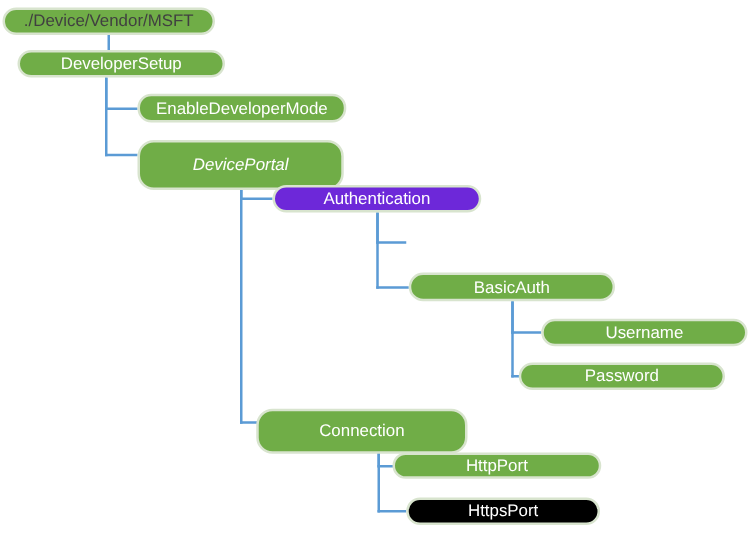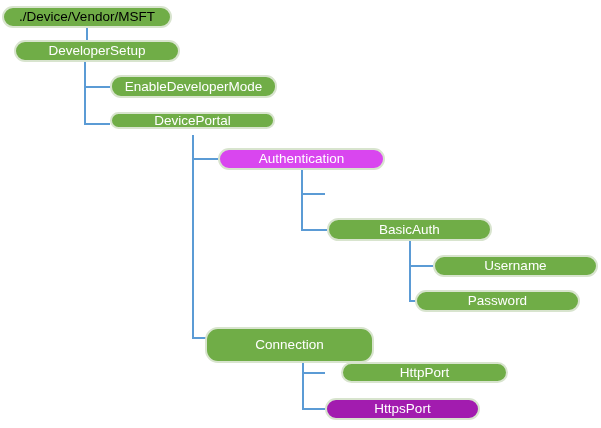--- a/index.html
+++ b/index.html
@@ -52,46 +52,46 @@
     <div class="connector-seg" style="left: 409px; top: 241px; width: 2px; height: 26px; background: rgb(91, 155, 213);"></div>
     <div class="connector-seg" style="left: 409px; top: 265px; width: 24px; height: 2px; background: rgb(91, 155, 213);"></div>
     <div class="connector-seg" style="left: 409px; top: 241px; width: 2px; height: 61px; background: rgb(91, 155, 213);"></div>
     <div class="connector-seg" style="left: 409px; top: 300px; width: 24px; height: 2px; background: rgb(91, 155, 213);"></div>
     <div class="connector-seg" style="left: 192px; top: 135px; width: 2px; height: 204px; background: rgb(91, 155, 213);"></div>
     <div class="connector-seg" style="left: 192px; top: 337px; width: 26px; height: 2px; background: rgb(91, 155, 213);"></div>
     <div class="connector-seg" style="left: 302px; top: 349px; width: 2px; height: 25px; background: rgb(91, 155, 213);"></div>
     <div class="connector-seg" style="left: 302px; top: 372px; width: 23px; height: 2px; background: rgb(91, 155, 213);"></div>
     <div class="connector-seg" style="left: 302px; top: 349px; width: 2px; height: 61px; background: rgb(91, 155, 213);"></div>
     <div class="connector-seg" style="left: 302px; top: 408px; width: 23px; height: 2px; background: rgb(91, 155, 213);"></div>
-    <div class="node pill" style="left: 2px; top: 6px; width: 170px; height: 22px; background: rgb(112, 173, 71); border-color: rgb(216, 228, 206); color: #000000;">
+    <div class="node pill" style="left: 2px; top: 6px; width: 170px; height: 22px; background: rgb(112, 173, 71); border-color: rgb(216, 228, 206); color: #404040;">
       <span>./Device/Vendor/MSFT</span>
     </div>
     <div class="node pill" style="left: 14px; top: 40px; width: 166px; height: 22px; background: rgb(112, 173, 71); border-color: rgb(216, 228, 206); color: rgb(255, 255, 255);">
       <span>DeveloperSetup</span>
     </div>
     <div class="node rect" style="left: 110px; top: 75px; width: 167px; height: 23px; background: rgb(112, 173, 71); border-color: rgb(216, 228, 206); color: rgb(255, 255, 255);">
       <span>EnableDeveloperMode</span>
     </div>
-    <div class="node pill" style="left: 110px; top: 112px; width: 165px; height: 17px; background: rgb(112, 173, 71); border-color: rgb(216, 228, 206); color: rgb(255, 255, 255);">
+    <div class="node pill" style="left: 110px; top: 112px; width: 165px; height: 40px; background: rgb(112, 173, 71); border-color: rgb(216, 228, 206); color: rgb(255, 255, 255); font-style: italic;">
       <span>DevicePortal</span>
     </div>
-    <div class="node pill" style="left: 218px; top: 148px; width: 167px; height: 22px; background: #d946ef; border-color: rgb(216, 228, 206); color: rgb(255, 255, 255);">
+    <div class="node pill" style="left: 218px; top: 148px; width: 167px; height: 22px; background: #6d28d9; border-color: rgb(216, 228, 206); color: rgb(255, 255, 255);">
       <span>Authentication</span>
     </div>
     <div class="node pill" style="left: 327px; top: 218px; width: 165px; height: 23px; background: rgb(112, 173, 71); border-color: rgb(216, 228, 206); color: rgb(255, 255, 255);">
       <span>BasicAuth</span>
     </div>
     <div class="node rect" style="left: 433px; top: 255px; width: 165px; height: 22px; background: rgb(112, 173, 71); border-color: rgb(216, 228, 206); color: rgb(255, 255, 255);">
       <span>Username</span>
     </div>
     <div class="node rect" style="left: 415px; top: 290px; width: 165px; height: 22px; background: rgb(112, 173, 71); border-color: rgb(216, 228, 206); color: rgb(255, 255, 255);">
       <span>Password</span>
     </div>
     <div class="node pill" style="left: 205px; top: 327px; width: 169px; height: 36px; background: rgb(112, 173, 71); border-color: rgb(216, 228, 206); color: rgb(255, 255, 255);">
       <span>Connection</span>
     </div>
-    <div class="node rect" style="left: 341px; top: 362px; width: 167px; height: 21px; background: rgb(112, 173, 71); border-color: rgb(216, 228, 206); color: rgb(255, 255, 255);">
+    <div class="node rect" style="left: 314px; top: 362px; width: 167px; height: 21px; background: rgb(112, 173, 71); border-color: rgb(216, 228, 206); color: rgb(255, 255, 255);">
       <span>HttpPort</span>
     </div>
-    <div class="node rect" style="left: 325px; top: 398px; width: 155px; height: 22px; background: #a21caf; border-color: rgb(216, 228, 206); color: rgb(255, 255, 255);">
+    <div class="node rect" style="left: 325px; top: 398px; width: 155px; height: 22px; background: #000000; border-color: rgb(216, 228, 206); color: rgb(255, 255, 255);">
       <span>HttpsPort</span>
     </div>
   </div>
 
 </body></html>

